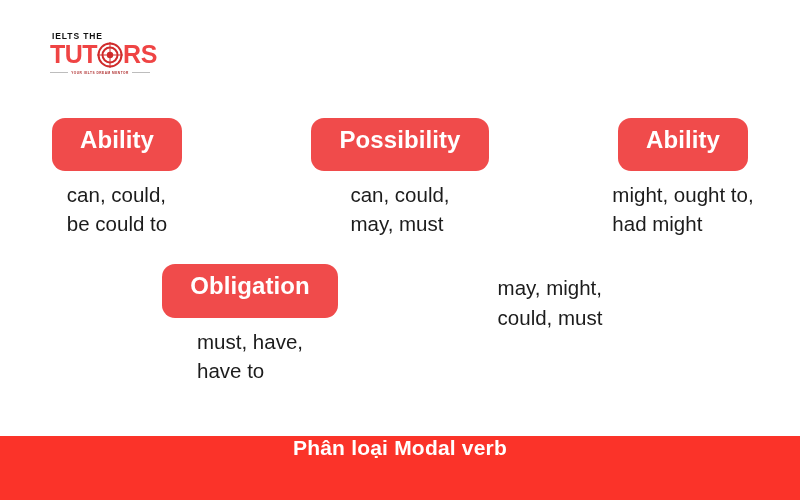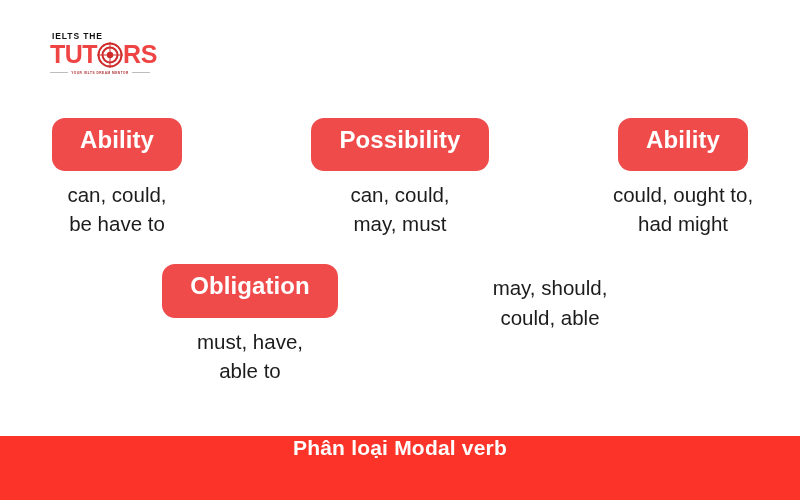--- a/index.html
+++ b/index.html
@@ -105,21 +105,21 @@
     padding: 9px 28px 19px 28px;
     line-height: 1.05;
     white-space: nowrap;
     text-align: center;
   }
   .words {
     margin-top: 9px;
     font-size: 20.5px;
     color: #1c1c1c;
     line-height: 1.42;
-    text-align: center;
+    text-align: left;
     white-space: nowrap;
   }
 
   
   .banner {
     position: absolute;
     left: 0;
     top: 436px;
     width: 800px;
     height: 72px;
@@ -161,56 +161,56 @@
 </div>
 
 <div class="board">
 
   <div class="row row-1">
 
     <div class="cat">
       <div class="pill">Ability</div>
       <div class="words">
         <div>can, could,</div>
-        <div>be have to</div>
+        <div>be could to</div>
       </div>
     </div>
 
     <div class="cat">
       <div class="pill">Possibility</div>
       <div class="words">
         <div>can, could,</div>
         <div>may, must</div>
       </div>
     </div>
 
     <div class="cat">
       <div class="pill">Ability</div>
       <div class="words">
-        <div>could, ought to,</div>
+        <div>might, ought to,</div>
         <div>had might</div>
       </div>
     </div>
 
   </div>
 
   <div class="row row-2">
 
     <div class="cat">
       <div class="pill">Obligation</div>
       <div class="words">
         <div>must, have,</div>
-        <div>able to</div>
-      </div>
-    </div>
-
-    <div class="cat">
-      <div class="words">
-        <div>may, should,</div>
-        <div>could, able</div>
+        <div>have to</div>
+      </div>
+    </div>
+
+    <div class="cat">
+      <div class="words">
+        <div>may, might,</div>
+        <div>could, must</div>
       </div>
     </div>
 
   </div>
 
 </div>
 
 <div class="banner">
   <div class="banner-text">Phân loại Modal verb</div>
 </div>

